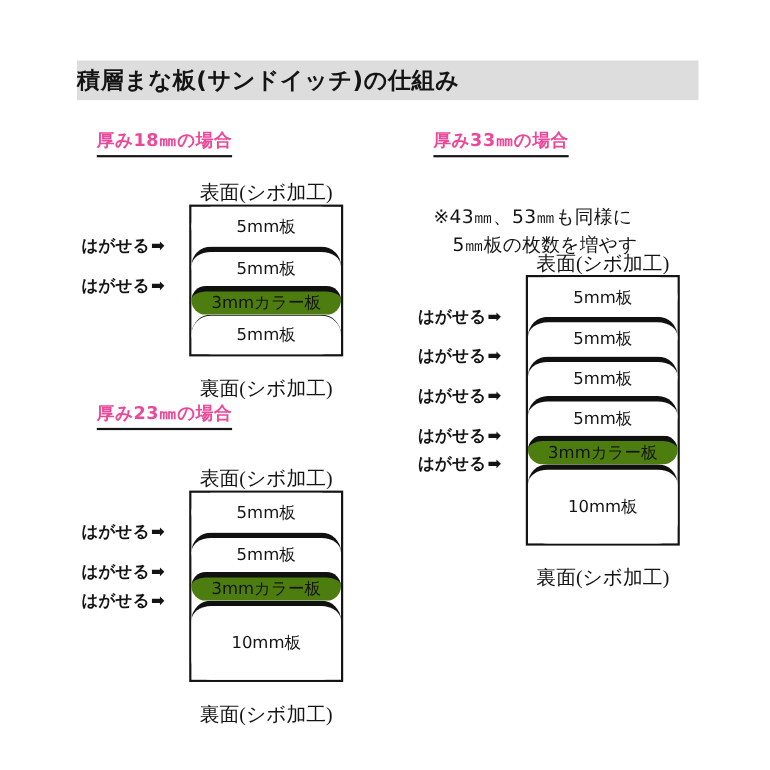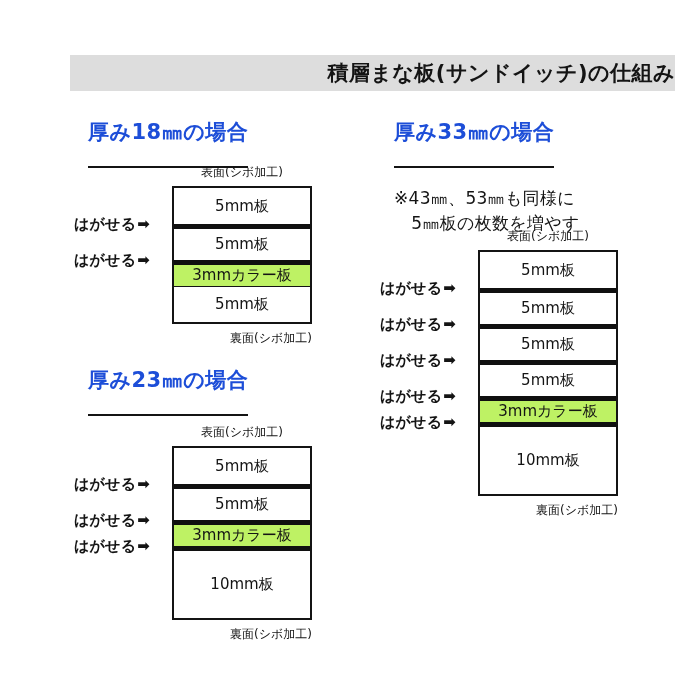--- a/index.html
+++ b/index.html
@@ -19,79 +19,80 @@
   
   #title-banner {
     position: absolute;
     left: 70px;
     top: 55px;
     width: 565px;
     height: 36px;
     background: #dddddd;
     display: flex;
     align-items: center;
-    justify-content: flex-end;
-    padding-left: 40px;
+    justify-content: flex-start;
   }
   #title-banner .title-text {
     font-size: 21px;
     font-weight: bold;
     letter-spacing: 0.5px;
     color: #141414;
   }
 
   
   .section-heading {
     position: absolute;
-    font-size: 21px;
+    font-size: 16px;
     font-weight: bold;
     letter-spacing: 0.5px;
-    color: #1d4ed8;
+    color: #ec4899;
     border-bottom: 2px solid #141414;
-    padding-bottom: 20px;
+    padding-bottom: 2px;
     white-space: nowrap;
   }
 
   
   .note-text {
     position: absolute;
     font-size: 17px;
     line-height: 1.45;
     color: #141414;
     white-space: pre-line;
     letter-spacing: 0.3px;
   }
   .face-label {
-    font-size: 12px;
+    font-size: 18px;
     color: #141414;
     text-align: center;
     letter-spacing: 0px;
     line-height: 1.1;
+    font-family: Liberation Serif, serif;
   }
   .face-label.top { margin-bottom: 3px; }
-  .face-label.bottom { margin-top: 4px; text-align: right; }
+  .face-label.bottom { margin-top: 16px; }
 
   .stack-box {
     border: 2px solid #141414;
     background: #ffffff;
     box-sizing: border-box;
     position: relative;
   }
   .layer {
     display: flex;
     align-items: center;
     justify-content: center;
     box-sizing: border-box;
     font-size: 15px;
     color: #141414;
     background: #ffffff;
     position: relative;
+    border-radius: 18px;
   }
   .layer.color-layer {
-    background: #bef264;
+    background: #4d7c0f;
   }
   
   .layer.sep-top {
     border-top: 5px solid #101010;
   }
   .layer.thin-top {
     border-top: 1.5px solid #141414;
   }
 
   

